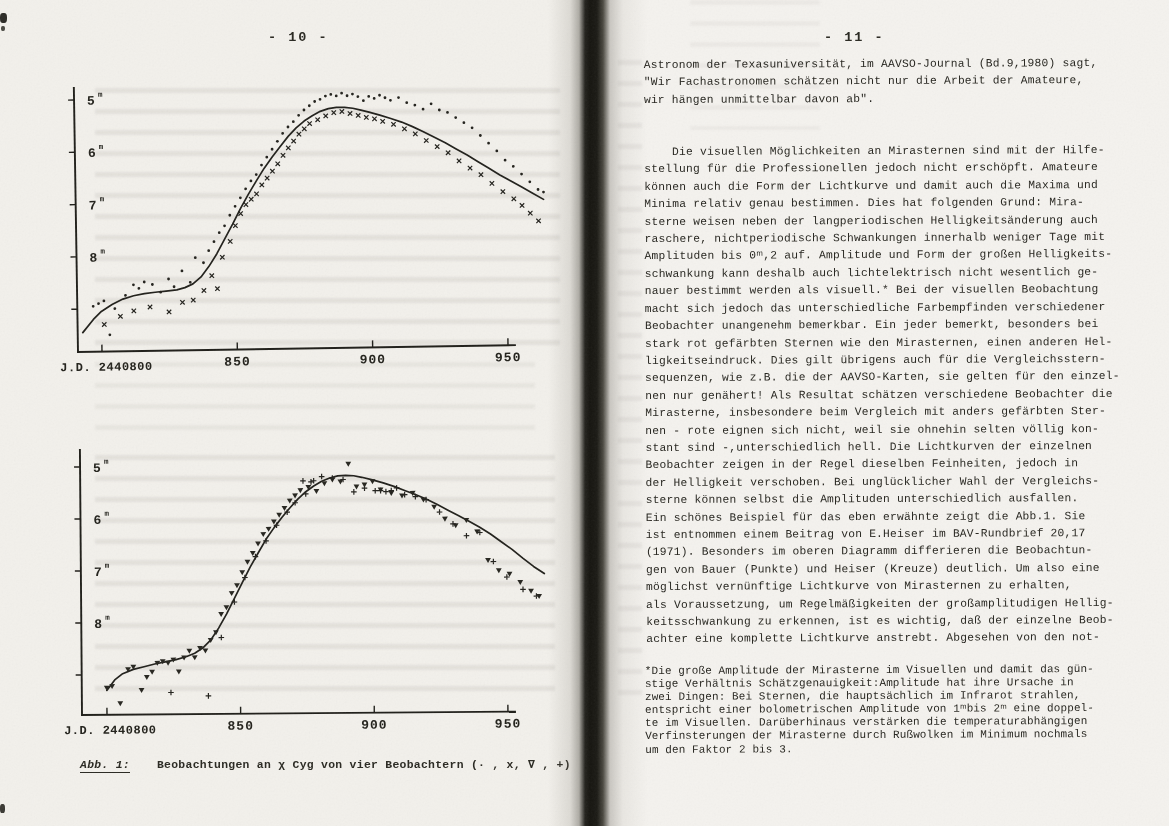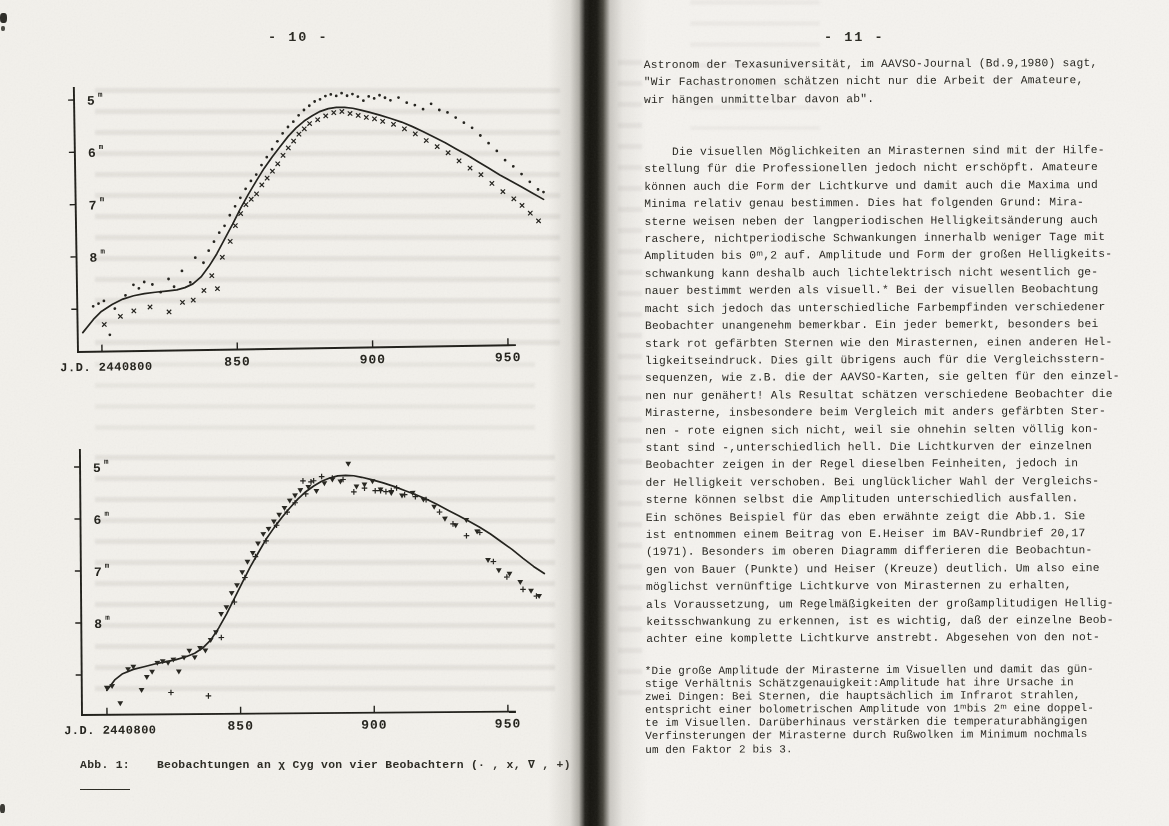--- a/index.html
+++ b/index.html
@@ -23,21 +23,21 @@
   .ylab{font-size:13px;font-weight:bold;}
   .sup{font-size:7.5px;font-weight:bold;}
   .xlab{font-size:13px;font-weight:bold;letter-spacing:1px;}
   .jd{font-size:12px;letter-spacing:.5px;}
   .mk-dot{fill:#22211c;}
   .mk-cross,.mk-plus{stroke:#22211c;stroke-width:1.2;fill:none;}
   .mk-triangle-down{fill:#26251f;}
 
   .caption{position:absolute;left:80px;top:757px;font-size:11.4px;font-weight:bold;
            letter-spacing:.3px;color:#2a2922;white-space:pre;}
-  .caption .cap-label{border-bottom:1.4px solid #2a2922;padding-bottom:18px;margin-right:27px;}
+  .caption .cap-label{border-bottom:1.4px solid #2a2922;padding-bottom:1px;margin-right:27px;font-style:italic;}
 
   .body-text{position:absolute;left:645px;top:56px;font-size:11.3px;line-height:17.4px;
              letter-spacing:.2px;white-space:pre;color:#26251f;transform:rotate(-0.25deg);}
   .footnote{position:absolute;left:645px;top:664px;font-size:11px;line-height:13.1px;
             letter-spacing:.1px;white-space:pre;color:#26251f;transform:rotate(-0.25deg);}
 
   
   .spine{position:absolute;left:548px;top:0;width:100px;height:826px;pointer-events:none;
     background:linear-gradient(90deg,
       rgba(140,136,126,0) 0%,

